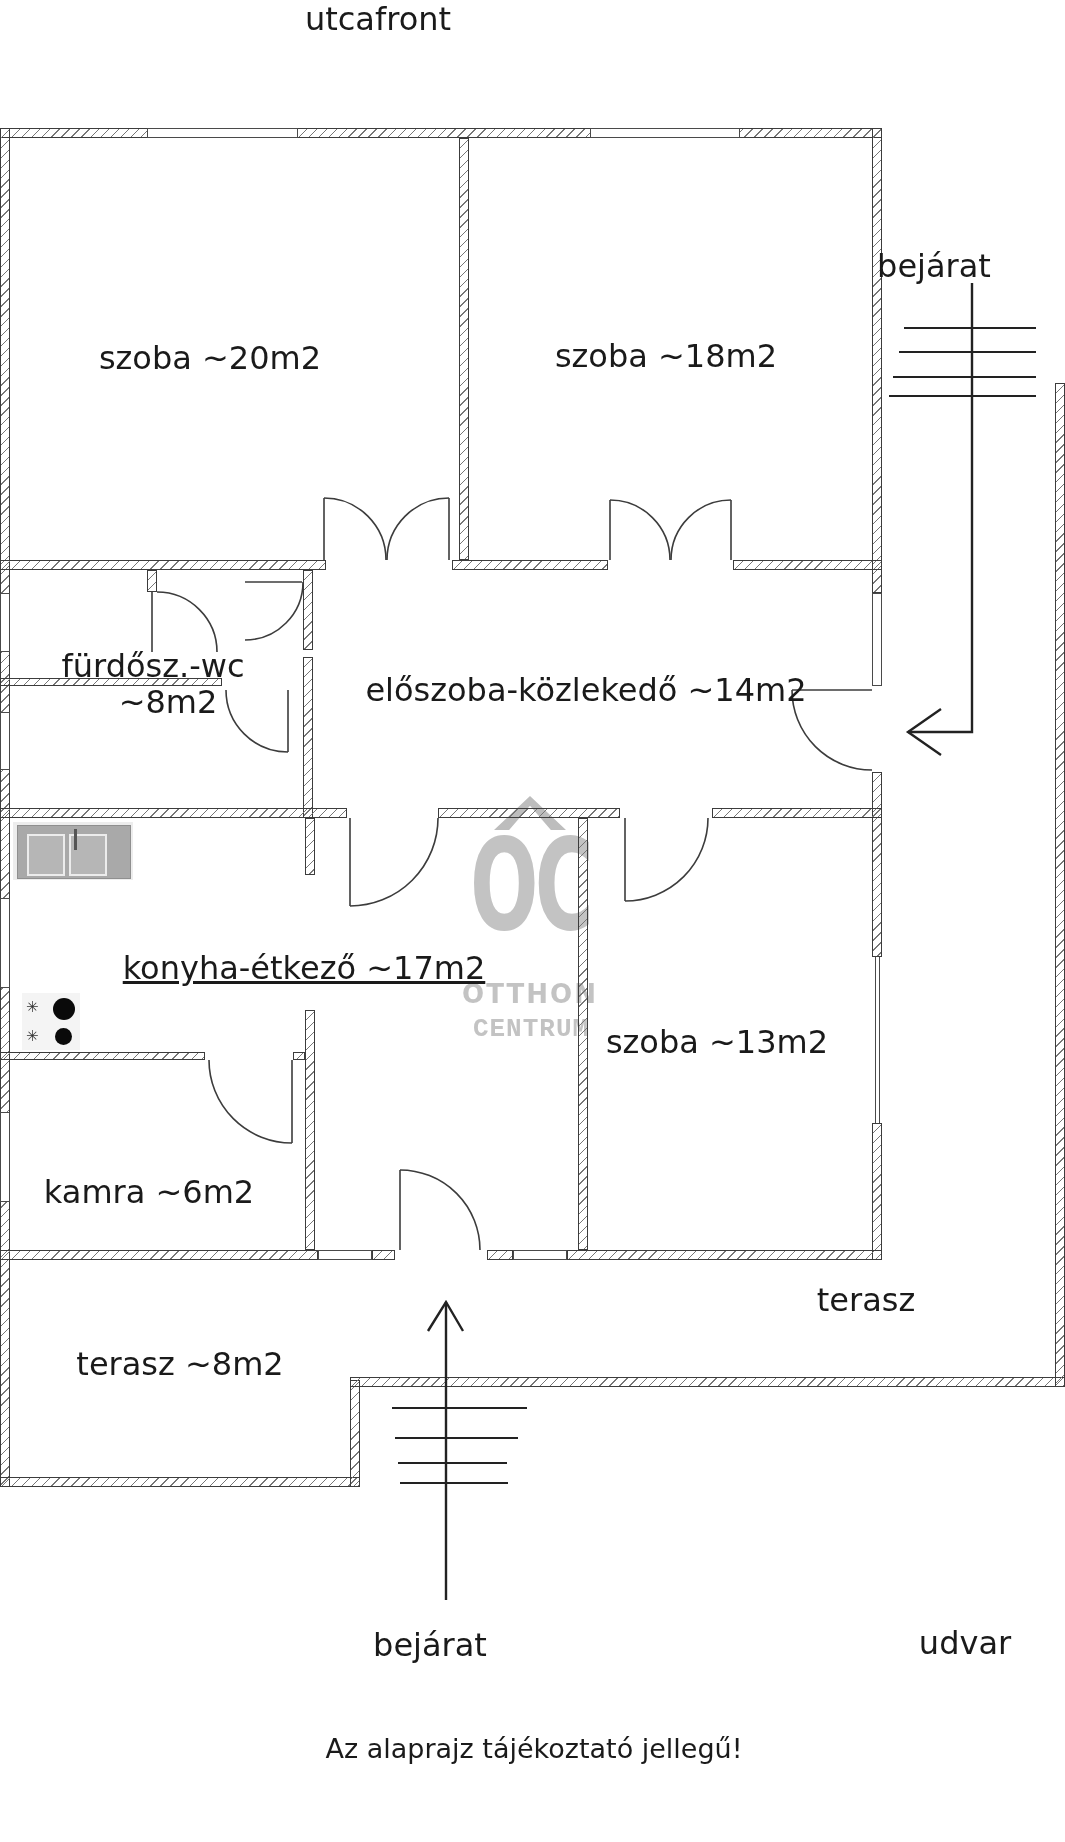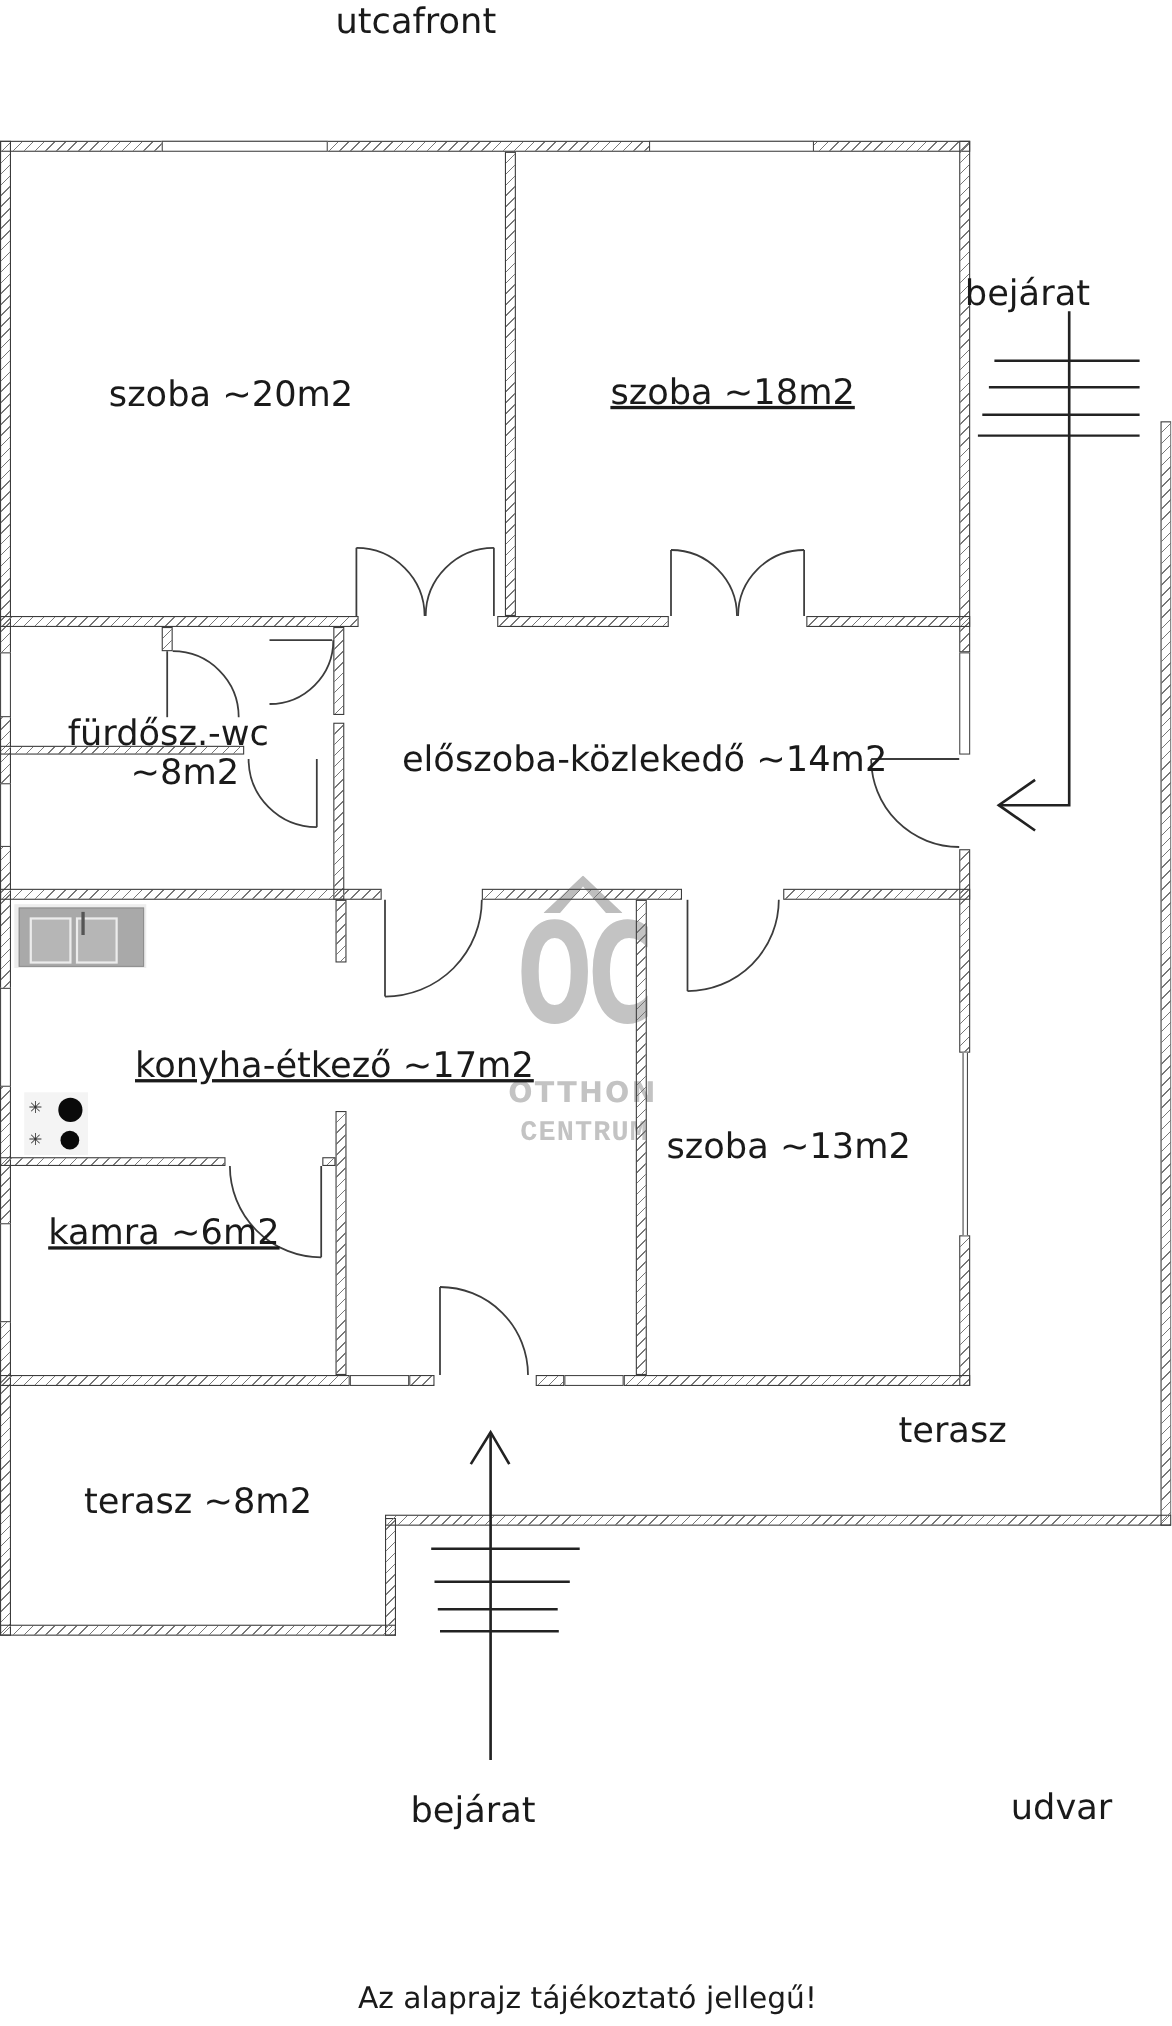--- a/index.html
+++ b/index.html
@@ -168,26 +168,26 @@
   <div class="fix" id="stove">
     <span class="flame f1">✳</span>
     <span class="flame f2">✳</span>
     <div class="burner big"></div>
     <div class="burner sm"></div>
   </div>
 
   <div class="lbl" style="left:378px;top:3px;">utcafront</div>
   <div class="lbl" style="left:934px;top:250px;">bejárat</div>
   <div class="lbl" style="left:210px;top:342px;">szoba ~20m2</div>
-  <div class="lbl" style="left:666px;top:340px;text-decoration:underline;">szoba ~18m2</div>
+  <div class="lbl" style="left:666px;top:340px;">szoba ~18m2</div>
   <div class="lbl" style="left:153px;top:650px;">fürdősz.-wc</div>
   <div class="lbl" style="left:168px;top:686px;">~8m2</div>
   <div class="lbl" style="left:586px;top:674px;text-align:center;">előszoba-közlekedő ~14m2</div>
   <div class="lbl" style="left:304px;top:952px;text-decoration:underline;">konyha-étkező ~17m2</div>
   <div class="lbl" style="left:717px;top:1026px;">szoba ~13m2</div>
-  <div class="lbl" style="left:149px;top:1104px;text-decoration:underline;">kamra ~6m2</div>
+  <div class="lbl" style="left:149px;top:1176px;">kamra ~6m2</div>
   <div class="lbl" style="left:180px;top:1348px;">terasz ~8m2</div>
   <div class="lbl" style="left:866px;top:1284px;">terasz</div>
   <div class="lbl" style="left:430px;top:1629px;">bejárat</div>
   <div class="lbl" style="left:965px;top:1627px;">udvar</div>
-  <div class="lbl small" style="left:534px;top:1803px;text-align:center;">Az alaprajz tájékoztató jellegű!</div>
+  <div class="lbl small" style="left:534px;top:1735px;text-align:center;">Az alaprajz tájékoztató jellegű!</div>
 
 </div>
 
 </body></html>

